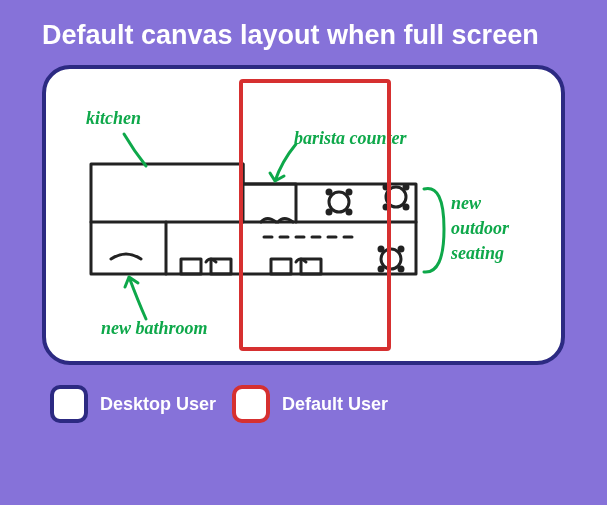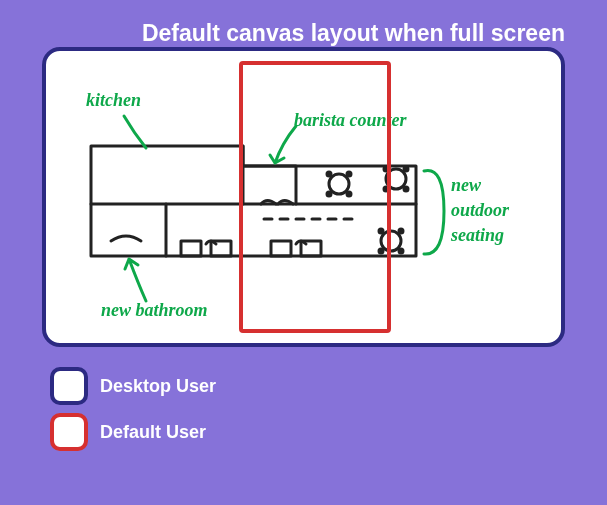--- a/index.html
+++ b/index.html
@@ -8,38 +8,39 @@
       height: 505px;
       background: #8672d9;
       font-family: -apple-system, BlinkMacSystemFont, "Segoe UI", Arial, sans-serif;
       padding: 20px 42px 25px 42px;
       display: flex;
       flex-direction: column;
     }
     .title {
       color: #fff;
       font-weight: 700;
-      font-size: 23px;
-      text-align: right;
+      font-size: 27px;
+      text-align: left;
+      margin-bottom: 14px;
     }
     .canvas {
       background: #fff;
       border: 4px solid #2c2a82;
-      border-radius: 18px;
+      border-radius: 28px;
       width: 100%;
       height: 300px;
       position: relative;
     }
     .canvas svg { width: 100%; height: 100%; display: block; }
     .legend {
       margin-top: 20px;
       padding-left: 8px;
       display: flex;
-      flex-direction: column;
-      gap: 8px;
+      flex-direction: row;
+      gap: 16px;
       text-align: right;
     }
     .legend-row {
       display: flex;
       align-items: center;
       gap: 12px;
     }
     .swatch {
       width: 38px;
       height: 38px;

